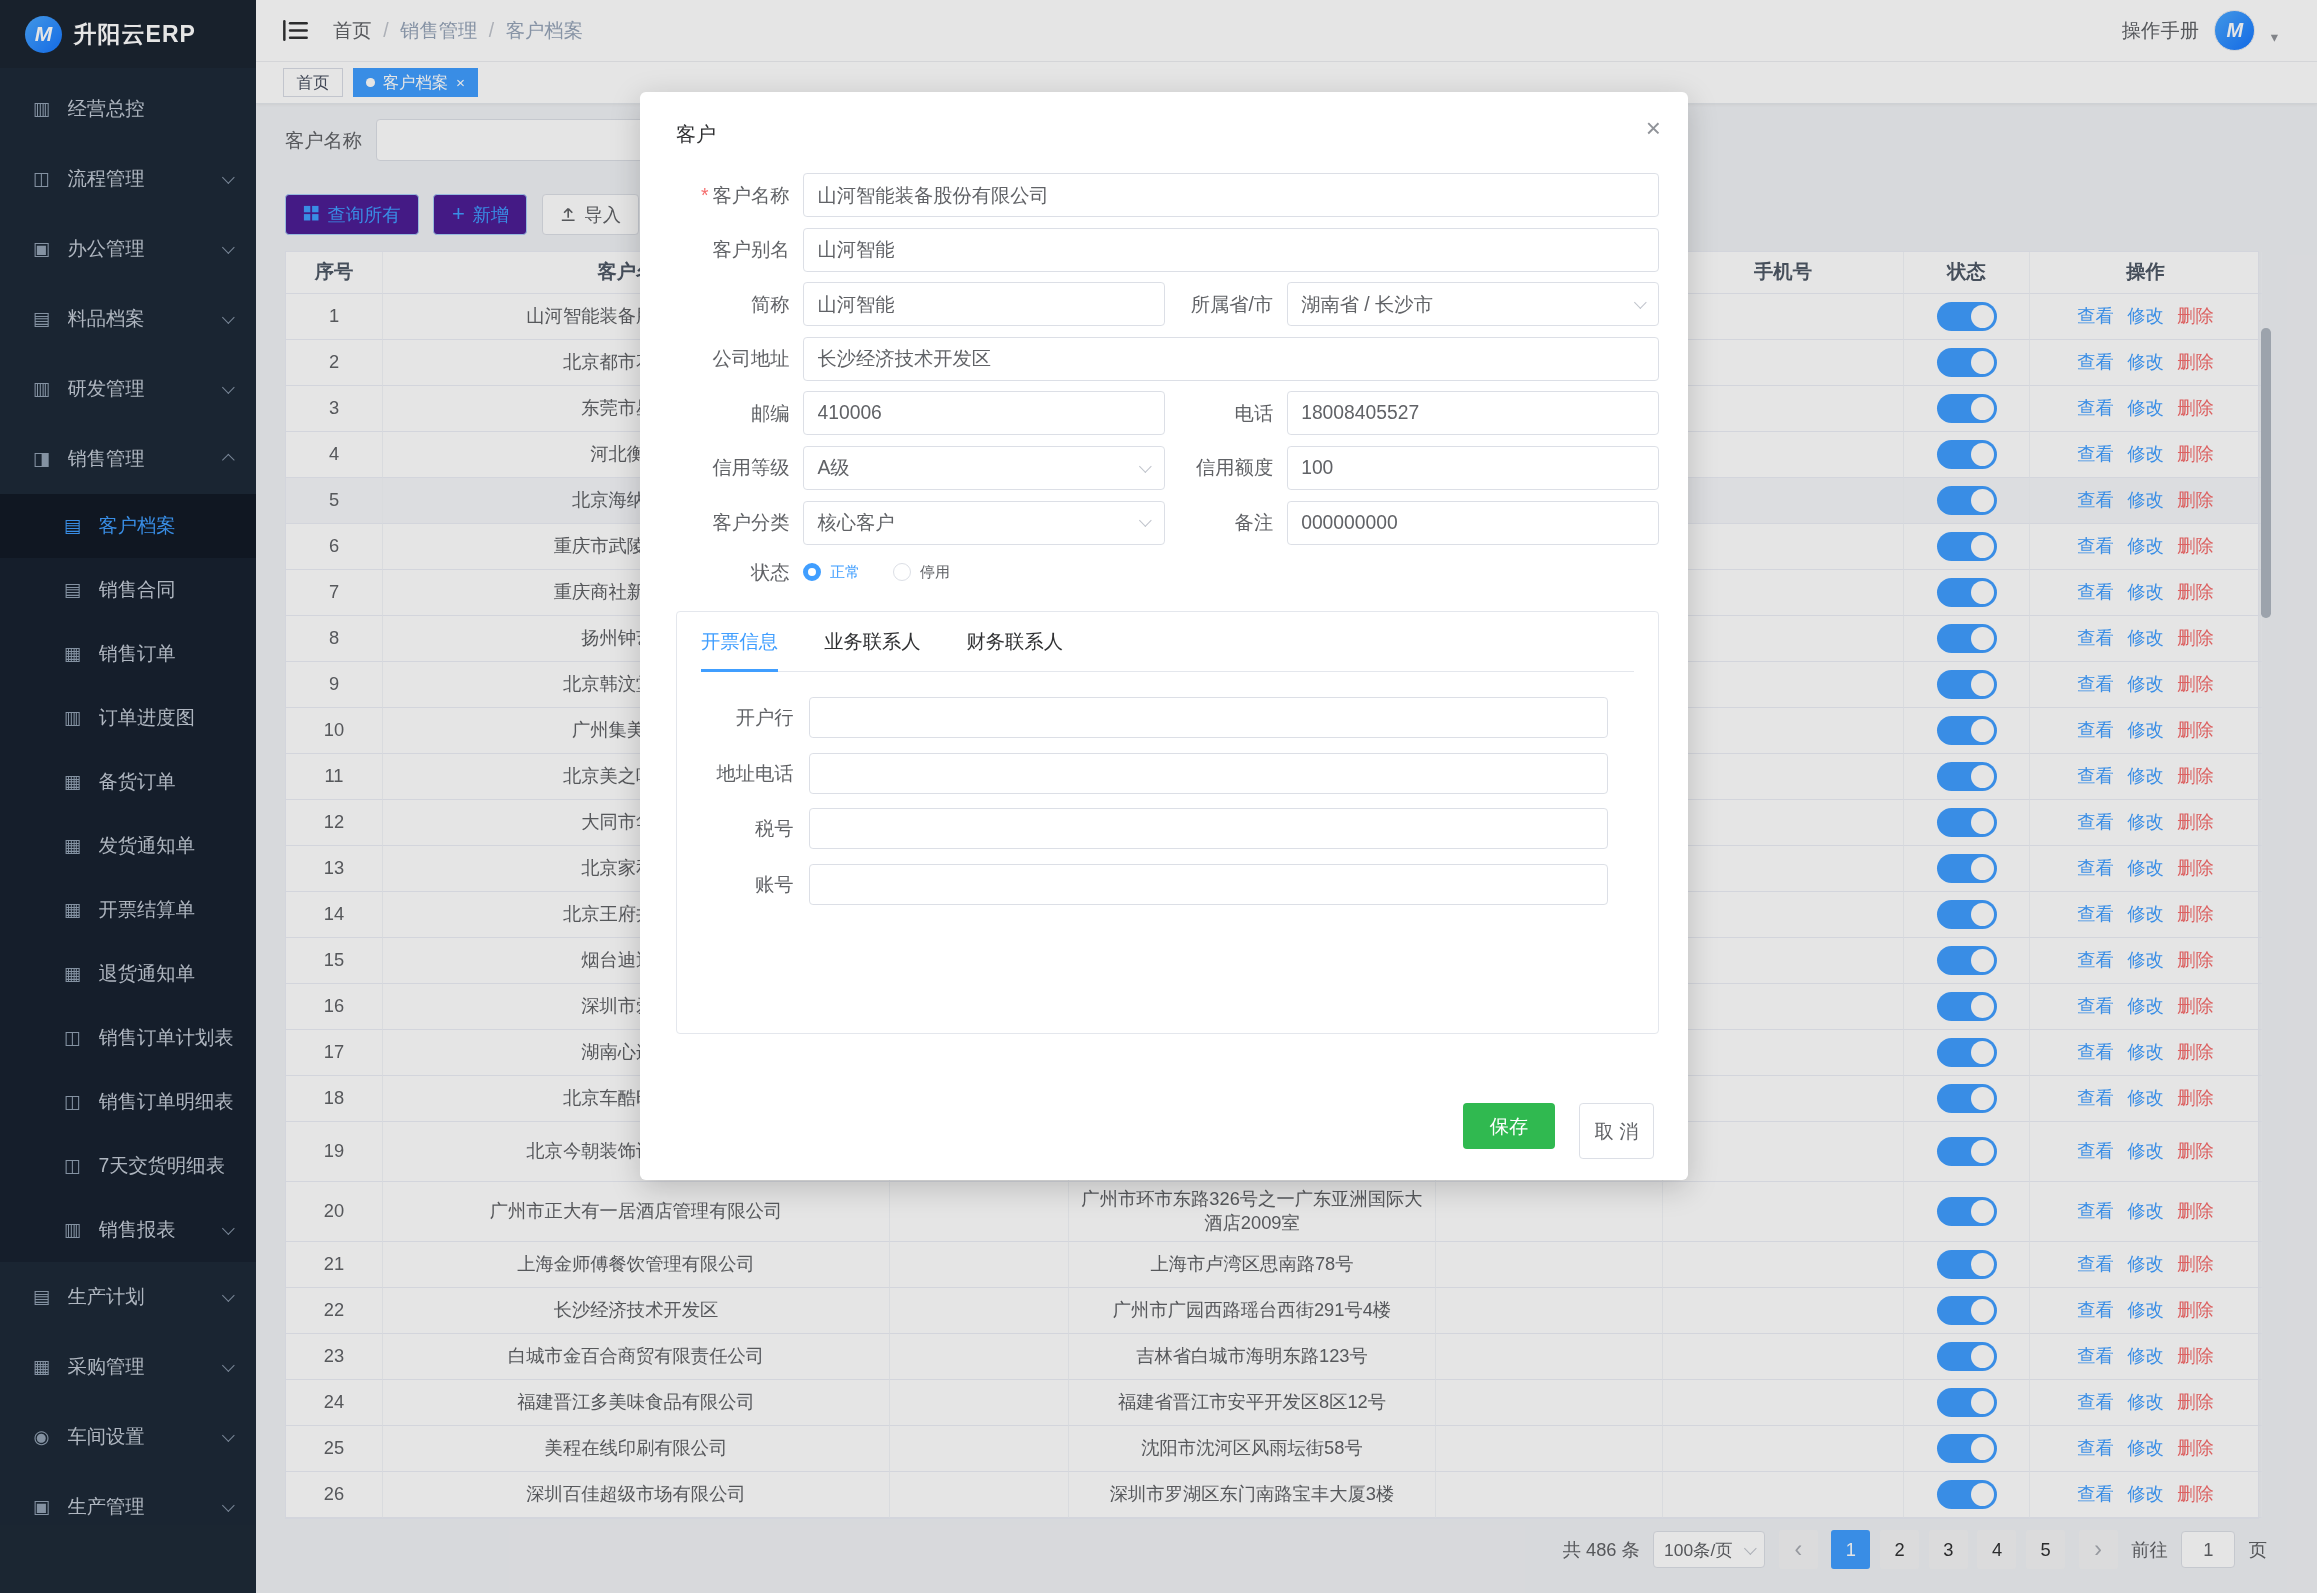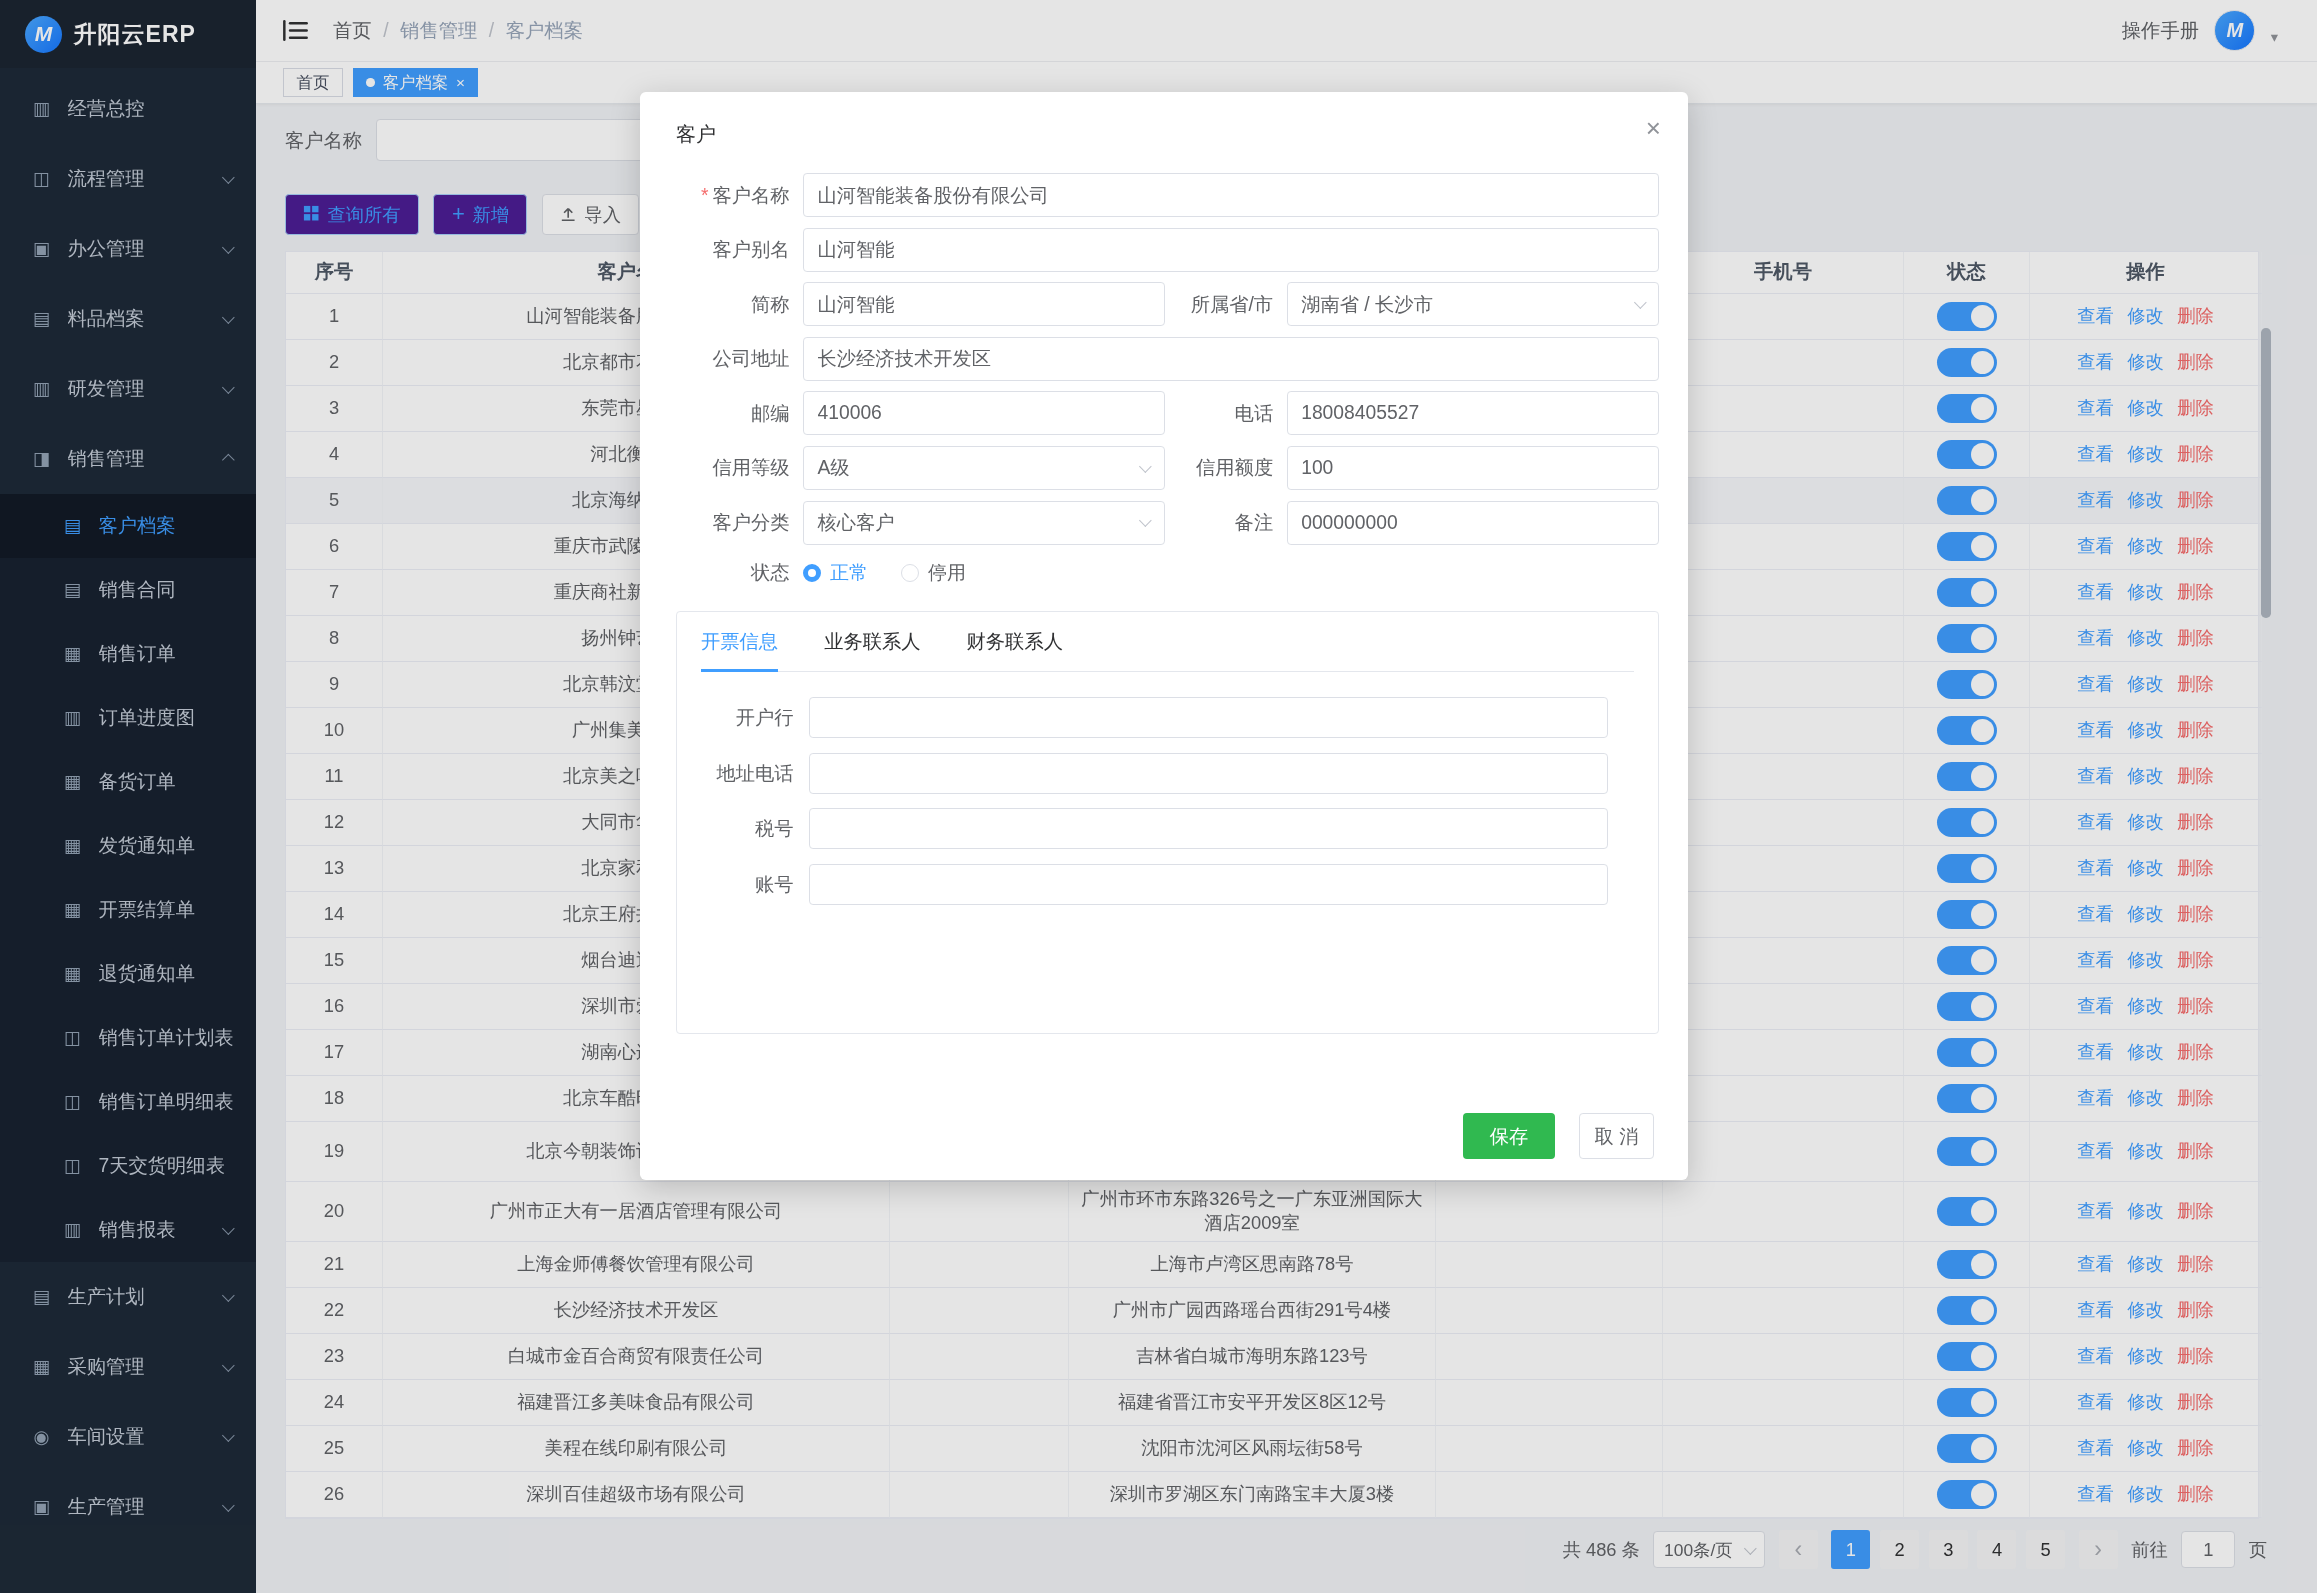--- a/index.html
+++ b/index.html
@@ -82,36 +82,36 @@
 .form-row{display:flex;align-items:center;margin-bottom:10.6px}
 .flabel{width:127px;padding-right:13.5px;text-align:right;color:#606266;font-size:19.3px;flex:none;white-space:nowrap}
 .flabel2{width:122px;padding-right:13.5px;text-align:right;color:#606266;font-size:19.3px;flex:none;white-space:nowrap}
 .req{color:#f56c6c;margin-right:3.9px}
 .inp{height:44px;border:1px solid #dcdfe6;border-radius:3.9px;font-size:19.3px;color:#606266;padding:0 13.5px;background:#fff;font-family:inherit}
 .inp.full{width:875px}
 .inp.half{width:371px}
 .inp.half2{width:382px}
 .sel{display:flex;align-items:center;justify-content:space-between;cursor:pointer}
 .radio-row{height:35px;margin:9.7px 0 21px}
-.radio{display:inline-flex;align-items:center;gap:8.7px;margin-right:33px;font-size:19px;color:#606266;cursor:pointer}
+.radio{display:inline-flex;align-items:flex-start;gap:8.7px;margin-right:33px;font-size:15px;color:#606266;cursor:pointer}
 .radio .rdot{width:18.3px;height:18.3px;border-radius:50%;border:1px solid #dcdfe6;background:#fff;flex:none}
 .radio.checked{color:#409eff}
 .radio.checked .rdot{border:5.3px solid #409eff}
 .tabs-panel{border:1px solid #e4e7ed;border-radius:3.9px;width:983px;height:423px;padding:0 24px;overflow:hidden}
 .tabs-header{display:flex;gap:46px;border-bottom:1px solid #e4e7ed;height:60px}
 .tab{display:flex;align-items:center;font-size:19.3px;color:#303133;position:relative;cursor:pointer}
 .tab.active{color:#409eff}
 .tab.active::after{content:"";position:absolute;left:0;right:0;bottom:-1px;height:2.9px;background:#409eff}
 .tab-form{padding-top:25px}
 .tform-row{display:flex;align-items:center;margin-bottom:14.5px}
 .tflabel{width:108px;text-align:right;padding-right:15.4px;color:#606266;font-size:19.3px;flex:none;white-space:nowrap}
 .tinp{width:799px;height:41px;border:1px solid #dcdfe6;border-radius:3.9px;background:#fff;font-size:19.3px;color:#606266;padding:0 13.5px;font-family:inherit}
 .modal-footer{position:absolute;right:34px;bottom:21px;display:flex;gap:24px}
 .btn-save{width:92px;height:46px;background:#30b950;color:#fff;border-radius:3.9px;display:flex;align-items:center;justify-content:center;font-size:19.3px;cursor:pointer}
-.btn-cancel{width:75px;height:46px;background:#fff;border:1px solid #dcdfe6;color:#606266;border-radius:3.9px;display:flex;align-items:center;justify-content:center;font-size:19.3px;cursor:pointer}
+.btn-cancel{width:75px;height:56px;background:#fff;border:1px solid #dcdfe6;color:#606266;border-radius:3.9px;display:flex;align-items:center;justify-content:center;font-size:19.3px;cursor:pointer}
 </style>
 </head>
 <body>
 
 <div class="screen">
 
   <aside class="sidebar">
     <div class="logo-row">
       <span class="logo-badge">M</span>
       <span class="logo-text">升阳云ERP</span>

